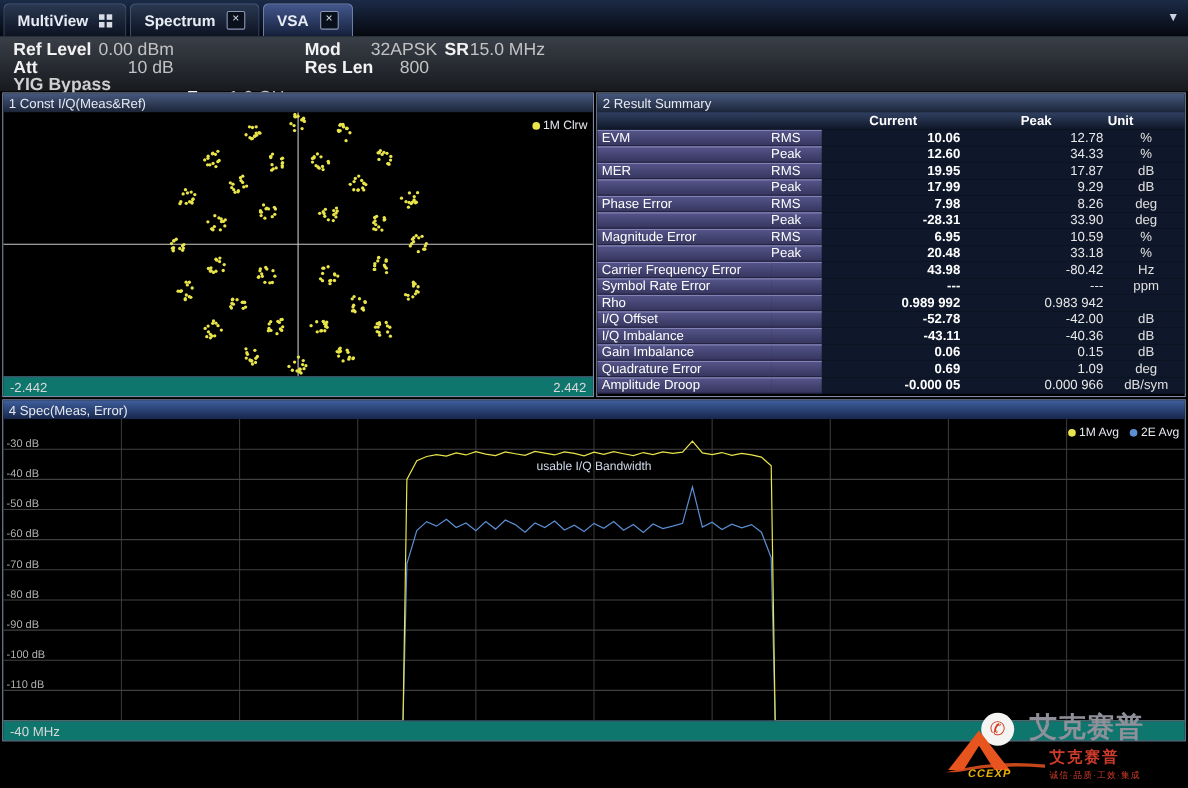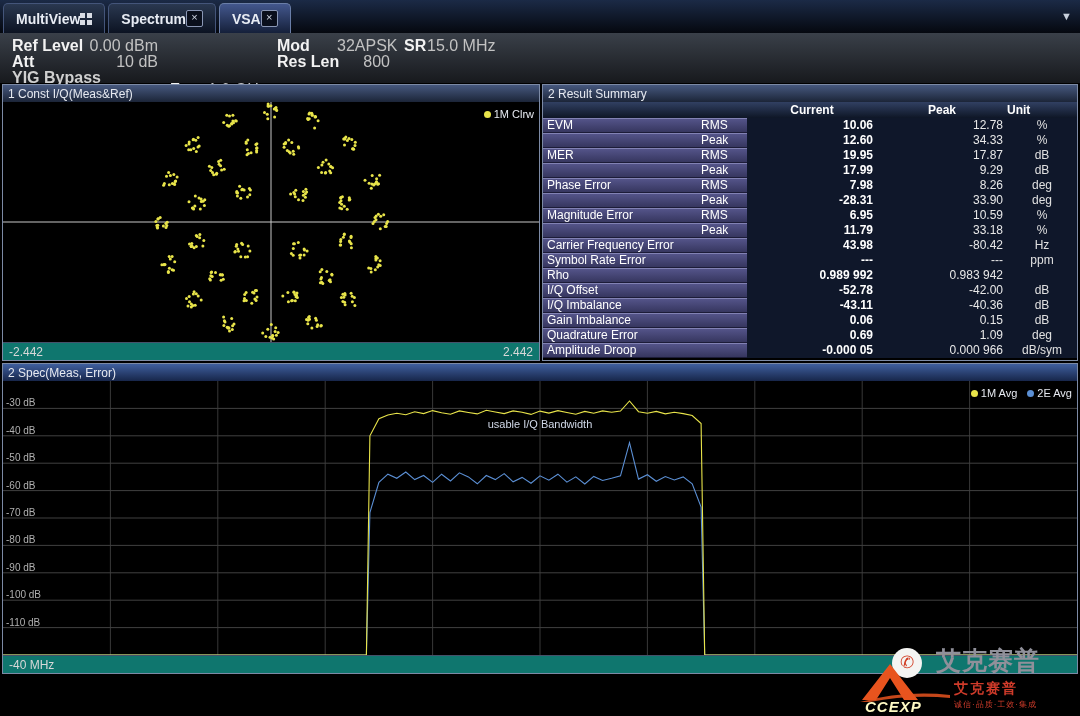--- a/index.html
+++ b/index.html
@@ -2,21 +2,21 @@
 <html><head>
 <meta charset="utf-8">
 <style>
   html,body{margin:0;padding:0;background:#000;}
   .app{position:relative;width:1080px;height:716px;background:#000;overflow:hidden;
        font-family:"Liberation Sans",sans-serif;-webkit-font-smoothing:antialiased;}
 
   
   .tabbar{position:absolute;top:0;left:0;right:0;height:33px;
           background:linear-gradient(#1b2a46,#05080f);display:flex;align-items:flex-end;}
-  .tab{height:29px;display:flex;align-items:center;padding:0 12px;
+  .tab{height:29px;display:flex;align-items:center;gap:10px;padding:0 12px;
        font-size:14px;font-weight:bold;color:#e8ecf4;
        background:linear-gradient(#2a3850,#0c1322);
        border:1px solid #44557a;border-bottom:none;border-radius:5px 5px 0 0;margin-left:3px;}
   .tab.active{background:linear-gradient(#43578d,#15203a);border-color:#6a7ea8;}
   .closebox{width:15px;height:15px;border:1px solid #8a97b5;border-radius:2px;background:#0a0f1c;
             color:#cfd6e4;font-size:11px;line-height:13px;text-align:center;font-weight:normal;}
   .grid-icon{display:inline-grid;grid-template-columns:5px 5px;gap:2px;}
   .grid-icon i{width:5px;height:5px;background:#d8dce4;display:block;}
   .corner-dd{position:absolute;right:8px;top:10px;color:#c8d0dc;font-size:11px;}
 
@@ -60,21 +60,21 @@
   .cell-cur{width:130px;text-align:right;font-weight:bold;color:#fff;padding-right:4px;box-sizing:border-box;}
   .cell-peak{width:130px;text-align:right;color:#e8e8e8;padding-right:4px;box-sizing:border-box;}
   .cell-unit{width:70px;text-align:center;color:#e0e0e0;}
 
   
   .watermark{position:absolute;right:0;bottom:0;width:236px;height:76px;z-index:20;}
   .wm-circle{position:absolute;left:48px;top:8px;width:30px;height:30px;border-radius:50%;
              background:#f4f4f2;color:#d03a20;font-size:17px;line-height:30px;text-align:center;}
   .wm-cn{position:absolute;left:92px;top:4px;font-size:25px;font-weight:bold;color:#90909a;letter-spacing:1px;}
   .wm-logo{position:absolute;left:16px;top:22px;width:90px;}
-  .wm-ccexp{position:absolute;left:21px;top:58px;color:#fef9c3;font-weight:bold;font-style:italic;font-size:15px;letter-spacing:1px;}
+  .wm-ccexp{position:absolute;left:36px;top:58px;color:#eab308;font-weight:bold;font-style:italic;font-size:10px;letter-spacing:1px;}
   .wm-red{position:absolute;left:110px;top:40px;color:#cf3b2a;font-size:14px;font-weight:bold;letter-spacing:2px;}
   .wm-tiny{position:absolute;left:110px;top:59px;color:#cf3b2a;font-size:8px;letter-spacing:1px;}
 </style>
 </head>
 <body>
 
 <div class="app">
 
   <div class="tabbar">
     <div class="tab">
@@ -619,21 +619,21 @@
         <div class="rs-row">
           <div class="cell-label">Magnitude Error</div>
           <div class="cell-sub">RMS</div>
           <div class="cell-cur">6.95</div>
           <div class="cell-peak">10.59</div>
           <div class="cell-unit">%</div>
         </div>
         <div class="rs-row">
           <div class="cell-label"></div>
           <div class="cell-sub">Peak</div>
-          <div class="cell-cur">11.79</div>
+          <div class="cell-cur">20.48</div>
           <div class="cell-peak">33.18</div>
           <div class="cell-unit">%</div>
         </div>
         <div class="rs-row">
           <div class="cell-label">Carrier Frequency Error</div>
           <div class="cell-sub"></div>
           <div class="cell-cur">43.98</div>
           <div class="cell-peak">-80.42</div>
           <div class="cell-unit">Hz</div>
         </div>
@@ -684,21 +684,21 @@
           <div class="cell-sub"></div>
           <div class="cell-cur">-0.000 05</div>
           <div class="cell-peak">0.000 966</div>
           <div class="cell-unit">dB/sym</div>
         </div>
       </div>
   </div>
 
   <div class="panel" id="spec-panel" style="left:2px;top:363px;width:1076px;height:311px;">
     <div class="panel-header">
-      <span>2 Spec(Meas, Error)</span>
+      <span>4 Spec(Meas, Error)</span>
       <span class="legend">
         <span class="item">
             <span class="dot dot-y"></span>
           <span>1M Avg</span>
           </span>
         <span class="item">
             <span class="dot dot-b"></span>
           <span>2E Avg</span>
           </span>
       </span>

